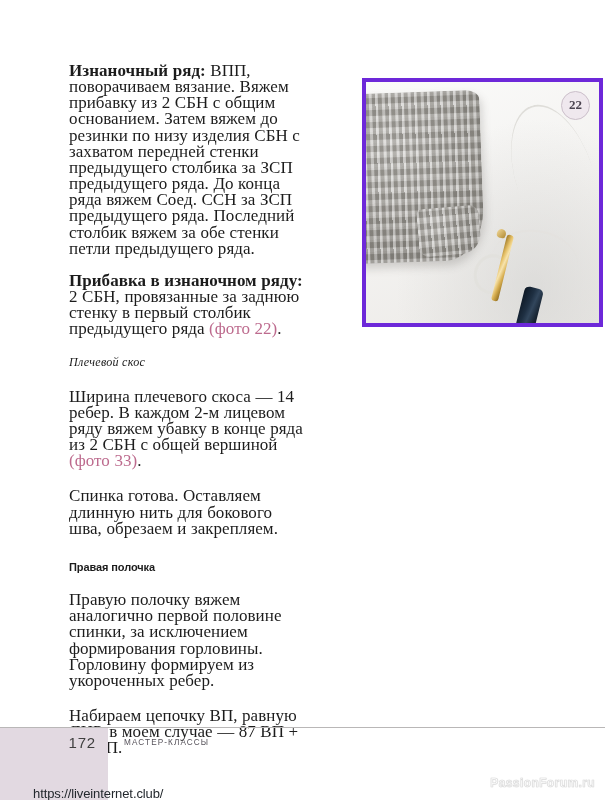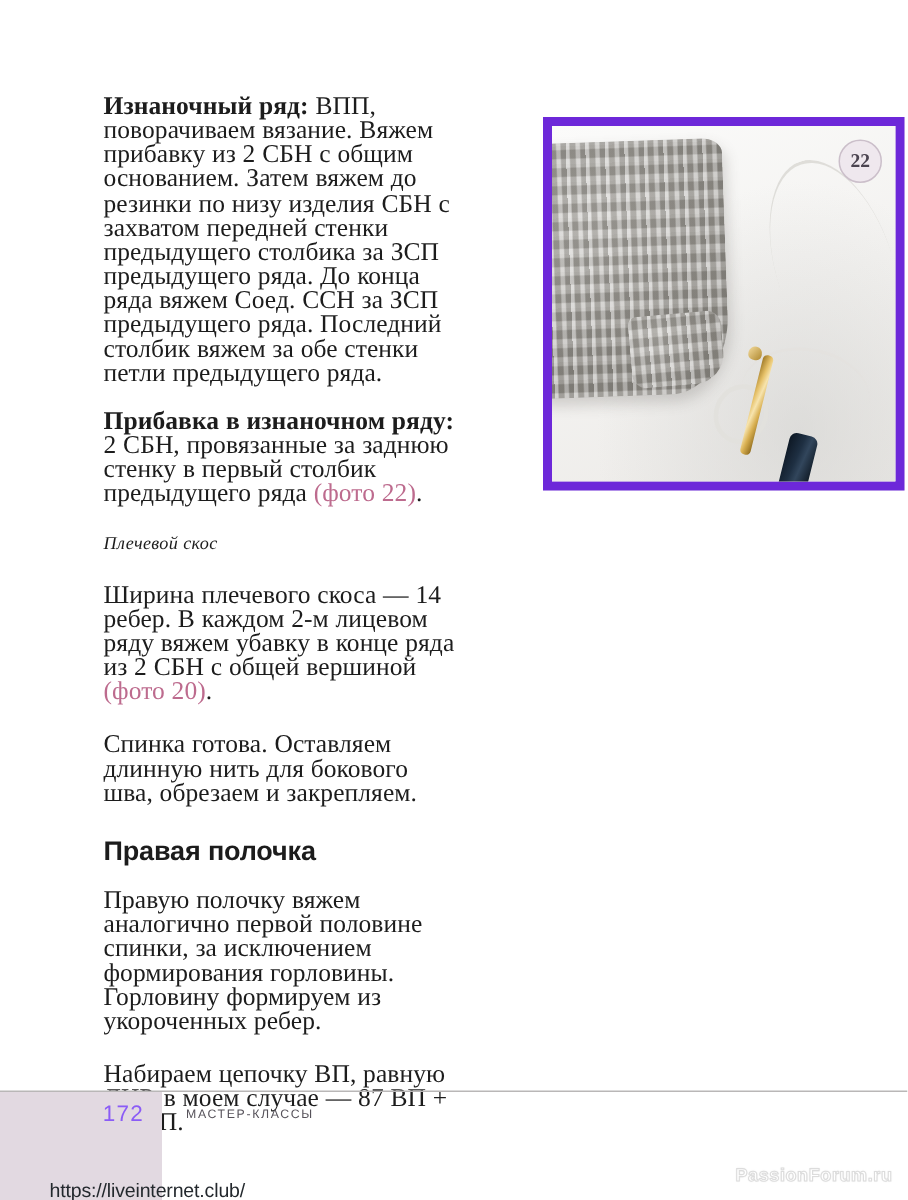--- a/index.html
+++ b/index.html
@@ -55,31 +55,31 @@
 
   .subhead-italic {
     margin: 0 0 19px 0;
     font-size: 12.1px;
     line-height: 16.15px;
     font-style: italic;
     letter-spacing: 0.25px;
   }
   .subhead-bold {
     margin: 0 0 17px 0;
-    font-size: 18px;
+    font-size: 11px;
     line-height: 16.15px;
     font-weight: bold;
     font-family: "Liberation Sans", "DejaVu Sans", sans-serif;
     letter-spacing: -0.1px;
   }
 
   
   .photo {
     position: absolute;
-    border: 6px solid #6d28d9;
+    border: 4px solid #6d28d9;
     box-sizing: border-box;
     overflow: hidden;
     background: #f4f3f1;
     font-weight: bold;
   }
   #photo-22 {
     left: 322px;
     top: 62px;
     width: 241px;
     height: 249px;
@@ -356,21 +356,21 @@
     background: #e2d9e1;
   }
   .page-number {
     position: absolute;
     left: 44px;
     top: 734px;
     width: 52px;
     text-align: right;
     font-family: "Liberation Sans", "DejaVu Sans", sans-serif;
     font-size: 15px;
-    color: #8b5cf6;
+    color: #404040;
     letter-spacing: 0.8px;
   }
   .section-label {
     position: absolute;
     left: 124px;
     top: 738px;
     font-family: "Liberation Sans", "DejaVu Sans", sans-serif;
     font-size: 8.2px;
     letter-spacing: 1.1px;
     color: #56525a;
@@ -404,21 +404,21 @@
 
   <div class="text-column">
 
     <p class="para gap-sm"><span class="lead">Изнаночный ряд:</span><span> ВПП, поворачиваем вязание. Вяжем прибавку из 2 СБН с общим основанием. Затем вяжем до резинки по низу изделия СБН с захватом передней стенки предыдущего столбика за ЗСП предыдущего ряда. До конца ряда вяжем Соед. ССН за ЗСП предыдущего ряда. Последний столбик вяжем за обе стенки петли предыдущего ряда.</span></p>
 
     <p class="para gap-sm"><span class="lead">Прибавка в изнаночном ряду:</span><span> 2 СБН, провязанные за заднюю стенку в первый столбик предыдущего ряда </span><span class="photo-ref">(фото 22)</span><span>.</span></p>
 
 
     <p class="subhead-italic">Плечевой скос</p>
 
-    <p class="para gap-md"><span>Ширина плечевого скоса — 14 ребер. В каждом 2-м лицевом ряду вяжем убавку в конце ряда из 2 СБН с общей вершиной </span><span class="photo-ref">(фото 20)</span><span>.</span></p>
+    <p class="para gap-md"><span>Ширина плечевого скоса — 14 ребер. В каждом 2-м лицевом ряду вяжем убавку в конце ряда из 2 СБН с общей вершиной </span><span class="photo-ref">(фото 33)</span><span>.</span></p>
 
     <p class="para gap-lg"><span>Спинка готова. Оставляем длинную нить для бокового шва, обрезаем и закрепляем.</span></p>
 
     <p class="subhead-bold">Правая полочка</p>
 
     <p class="para gap-md"><span>Правую полочку вяжем аналогично первой половине спинки, за исключением формирования горловины. Горловину формируем из укороченных ребер.</span></p>
 
     <p class="para"><span>Набираем цепочку ВП, равную ДНР, в моем случае — 87 ВП + 1 ВПП.</span></p>
   </div>
 

